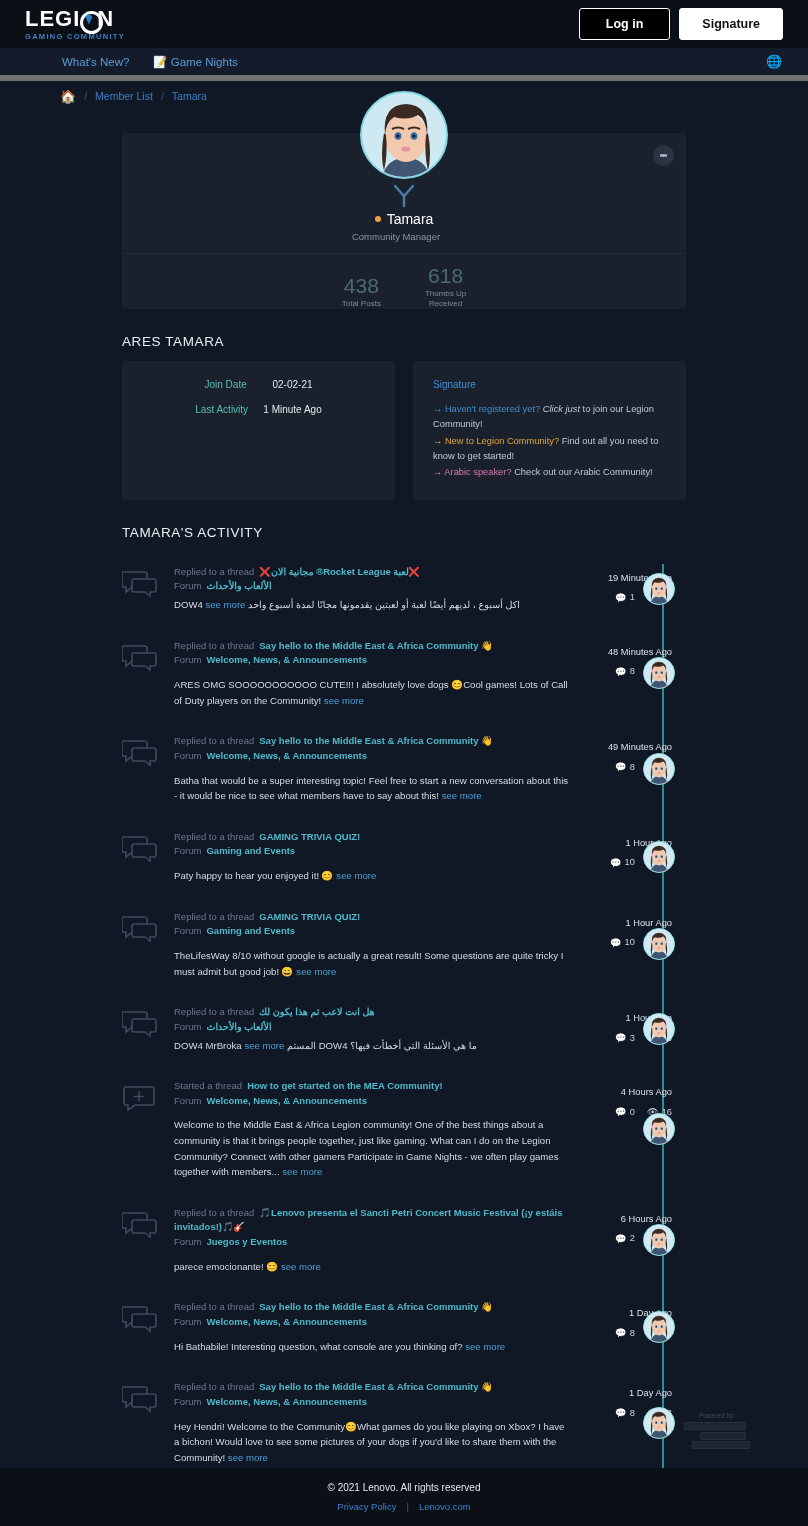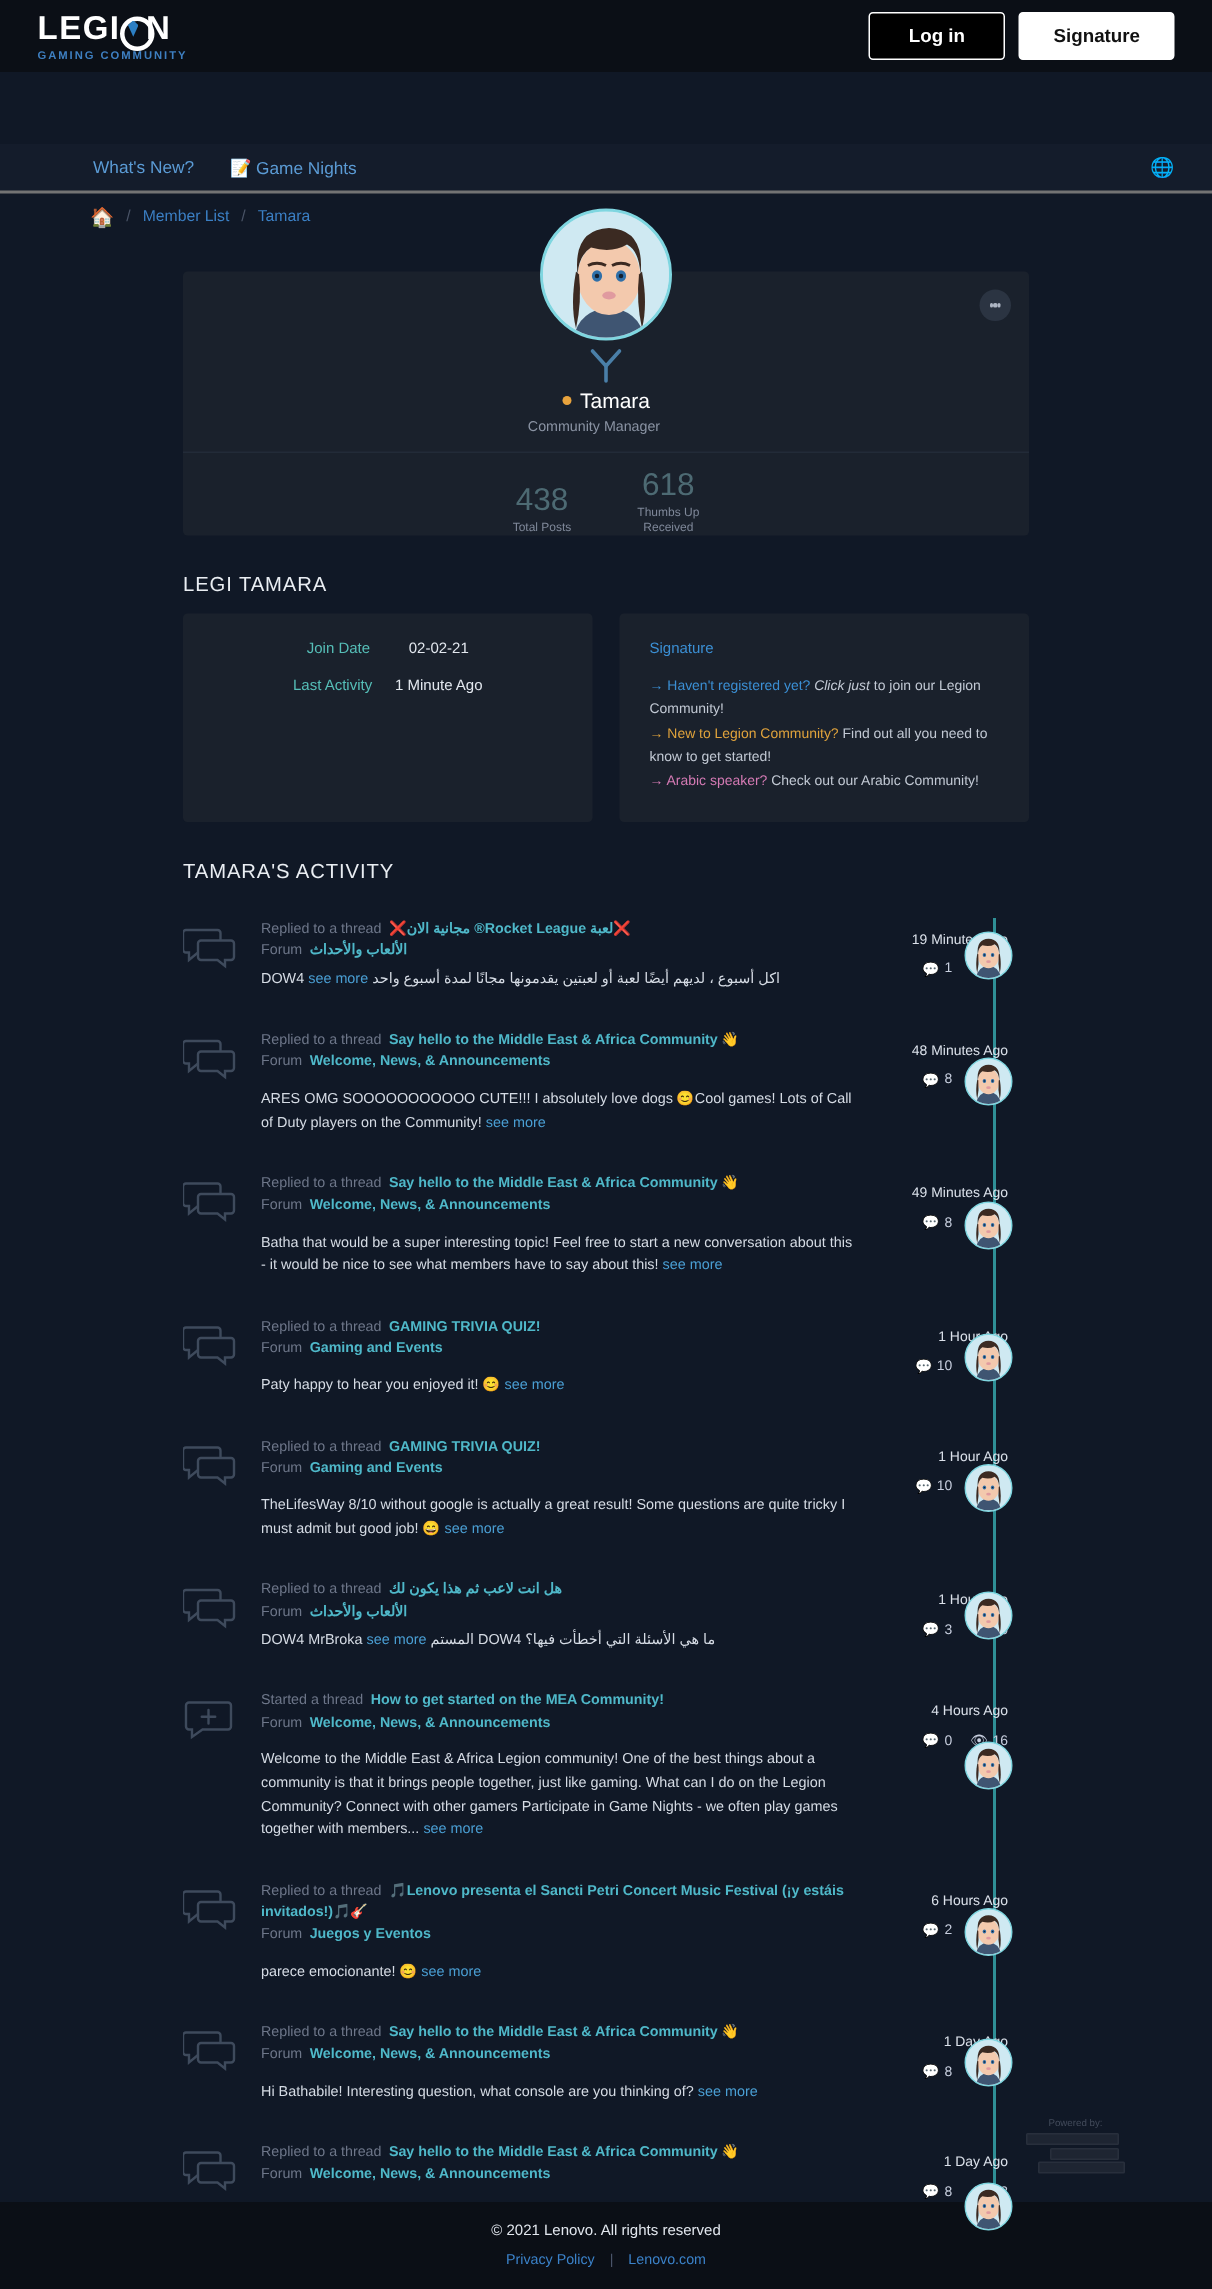--- a/index.html
+++ b/index.html
@@ -39,22 +39,22 @@
     background: #000; color: #fff; border: 1px solid #fff;
     font-size: 12.5px; font-weight: bold; padding: 8px 26px; border-radius: 3px; cursor: pointer;
   }
   .btn-register {
     background: #fff; color: #111; border: 1px solid #fff;
     font-size: 12.5px; font-weight: bold; padding: 8px 22px; border-radius: 3px; cursor: pointer;
   }
 
   
   .navbar {
-    height: 33px; background: #141c2b; border-bottom: 2px solid #737373;
-    display: flex; align-items: center; padding: 0 25px; position: relative; margin-top: 48px;
+    height: 33px; background: #141c2b; border-bottom: 6px solid #737373;
+    display: flex; align-items: center; padding: 0 25px; position: relative;
   }
   .nav-items { display: flex; align-items: center; gap: 24px; margin-left: 37px; }
   .nav-link { font-size: 11.5px; color: #5b9bd5; text-decoration: none; cursor: pointer; white-space: nowrap;}
   .nav-link .emoji { margin-right: 3px; }
   .globe { margin-left: auto; font-size: 13px; color: #cfd6e0; cursor: pointer; }
 
   
   .crumbs {
     height: 30px; display: flex; align-items: center; gap: 8px;
     padding-left: 60px; font-size: 10.5px; color: #55617a;
@@ -253,21 +253,21 @@
         </div>
         <div class="stat">
           <div class="stat-num">618</div>
           <div class="stat-lbl" style="white-space:pre-line">Thumbs Up
 Received</div>
         </div>
       </div>
     </div>
 
     
-    <div class="section-title">LEGI TAMARA</div>
+    <div class="section-title">ARES TAMARA</div>
     <div class="about-row">
       <div class="about-box">
         <div class="info-line">
           <span class="info-lbl">Join Date</span>
           <span class="info-val">02-02-21</span>
         </div>
         <div class="info-line">
           <span class="info-lbl">Last Activity</span>
           <span class="info-val">1 Minute Ago</span>
         </div>

